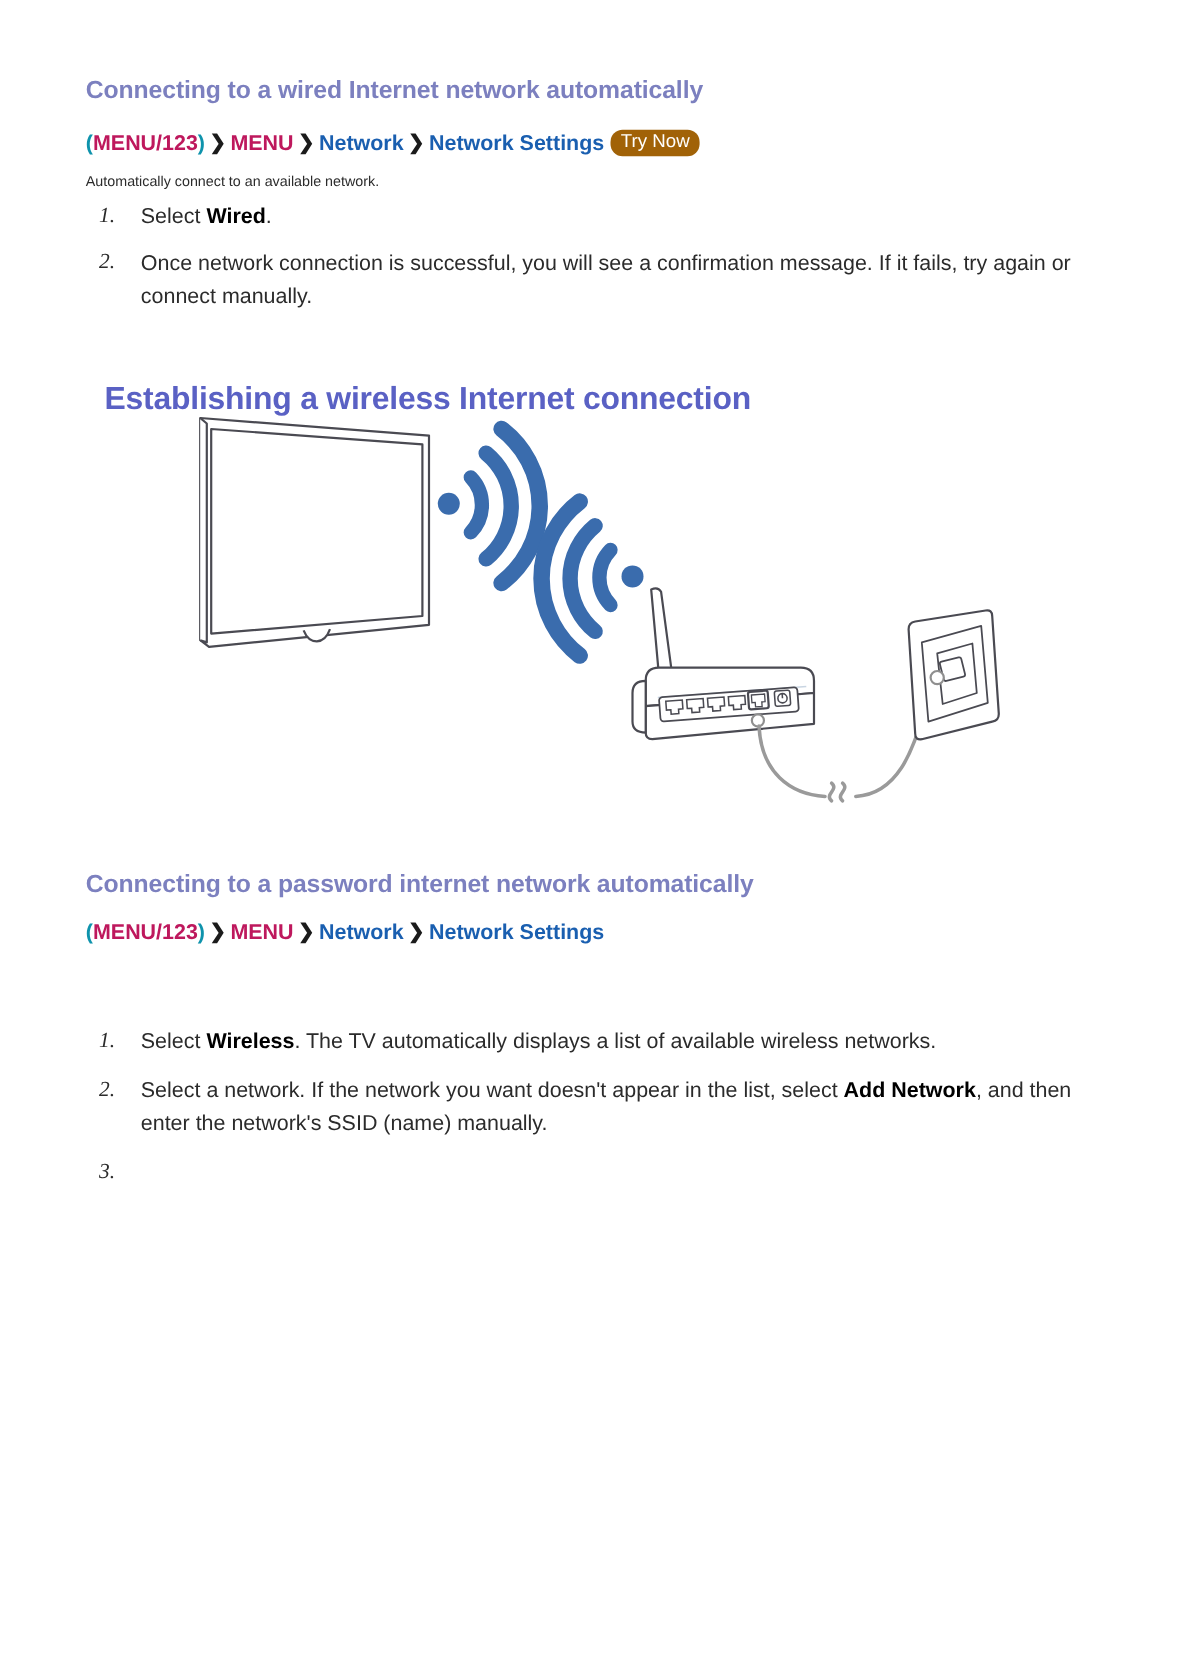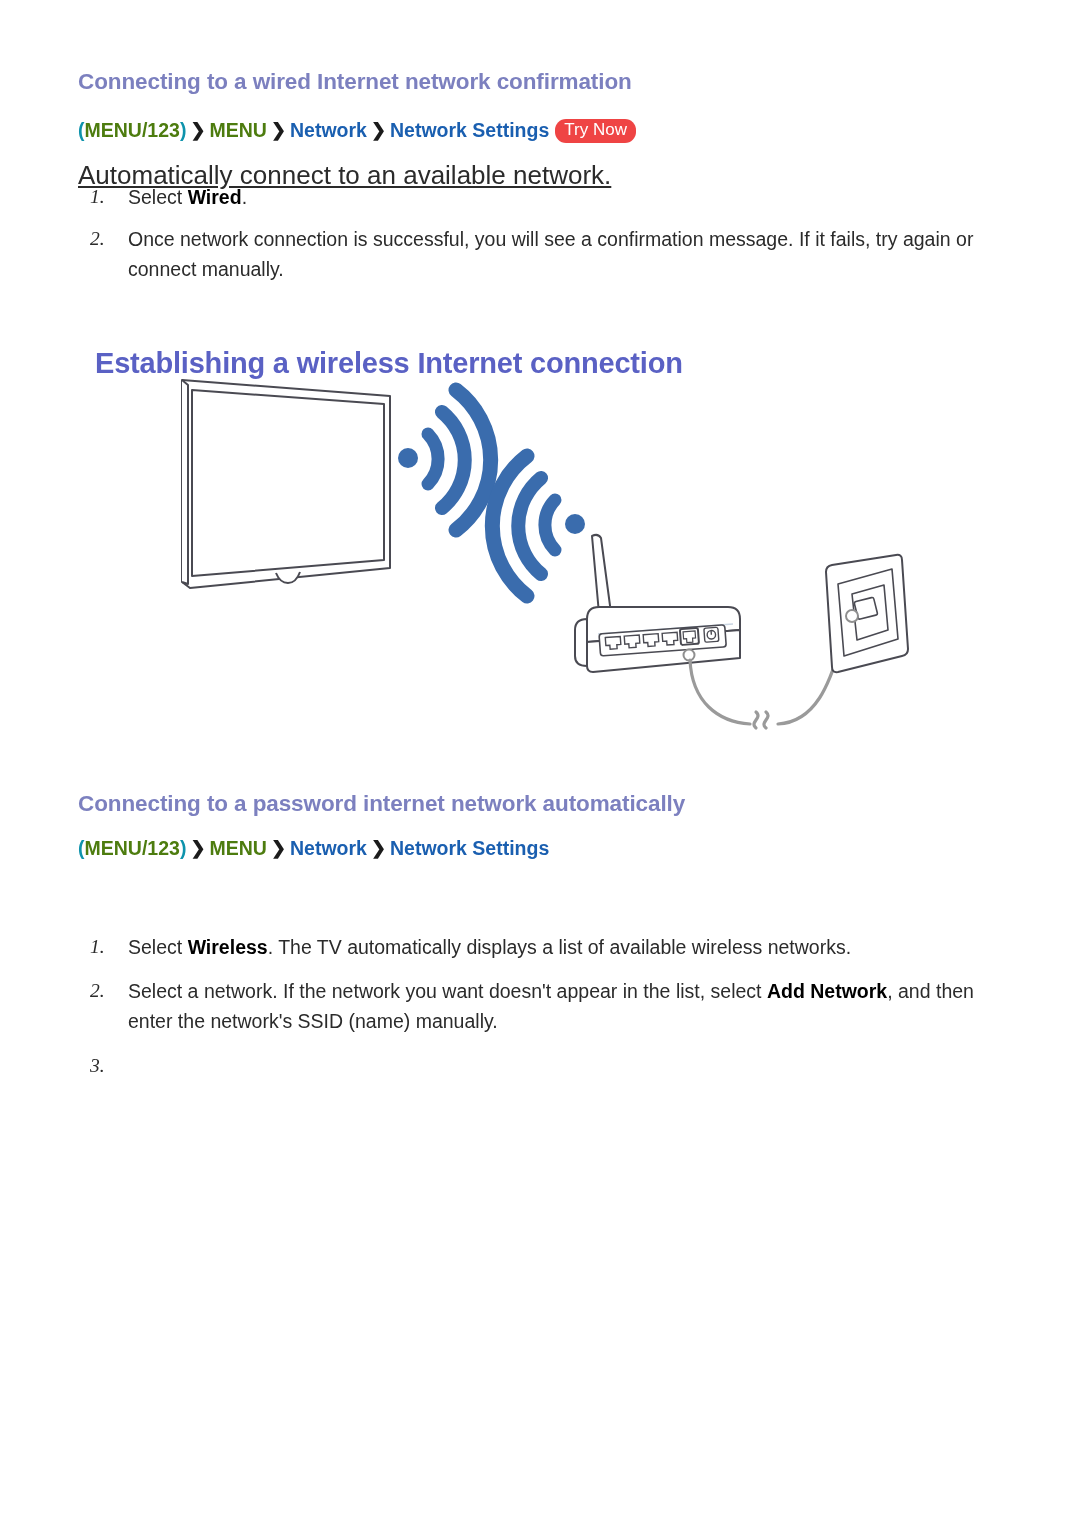--- a/index.html
+++ b/index.html
@@ -44,52 +44,51 @@
   }
 
   
   .breadcrumb {
     font-size: 19.5px;
     font-weight: bold;
     line-height: 1.3;
     white-space: nowrap;
     margin: 0;
   }
-  .bc-teal   { color: #4d7c0f; }
+  .bc-teal   { color: #be185d; }
   .bc-blue   { color: #1a5fb0; }
   .bc-paren  { color: #0e93ac; }
   .bc-sep {
     color: #1b1b1b;
     font-size: 18px;
     font-weight: bold;
     padding: 0 4px;
     position: relative;
     top: -1px;
   }
   .trynow {
     display: inline-block;
-    background: #ef4444;
+    background: #a16207;
     color: #ffffff;
     font-size: 17px;
     font-weight: normal;
     border-radius: 11px;
     padding: 1px 9px 3px 9px;
     line-height: 1.15;
     margin-left: 6px;
     position: relative;
     top: -2px;
   }
 
   
   .para {
-    font-size: 26px;
+    font-size: 13px;
     line-height: 1.55;
     color: #2b2b2b;
     margin: 0;
-    text-decoration: underline;
   }
 
   ol.steps {
     margin: 0;
     padding: 0;
     list-style: none;
   }
   ol.steps > li {
     position: relative;
     padding-left: 50px;
@@ -123,21 +122,21 @@
   #blk-intro2    { position:absolute; left:78px;  top:876px; width:928px; }
   #blk-steps2    { position:absolute; left:78px;  top:928px; width:928px; }
 
   svg.figure { display:block; }
 </style>
 </head>
 <body>
 
 <div class="page">
 
-  <h2 id="blk-sub1" class="subhead">Connecting to a wired Internet network confirmation</h2>
+  <h2 id="blk-sub1" class="subhead">Connecting to a wired Internet network automatically</h2>
 
   <div id="blk-bc1" class="breadcrumb">
     <span class="bc-paren">(</span><span class="bc-teal">MENU/123</span><span class="bc-paren">)</span><span class="bc-sep">❯</span><span class="bc-teal">MENU</span><span class="bc-sep">❯</span><span class="bc-blue">Network</span><span class="bc-sep">❯</span><span class="bc-blue">Network Settings</span><span class="trynow">Try Now</span>
   </div>
 
   <p id="blk-intro1" class="para">Automatically connect to an available network.</p>
 
   <ol id="blk-steps1" class="steps">
     <li>
       <span class="num">1.</span><span>Select </span><span class="hl">Wired</span><span>.</span>

